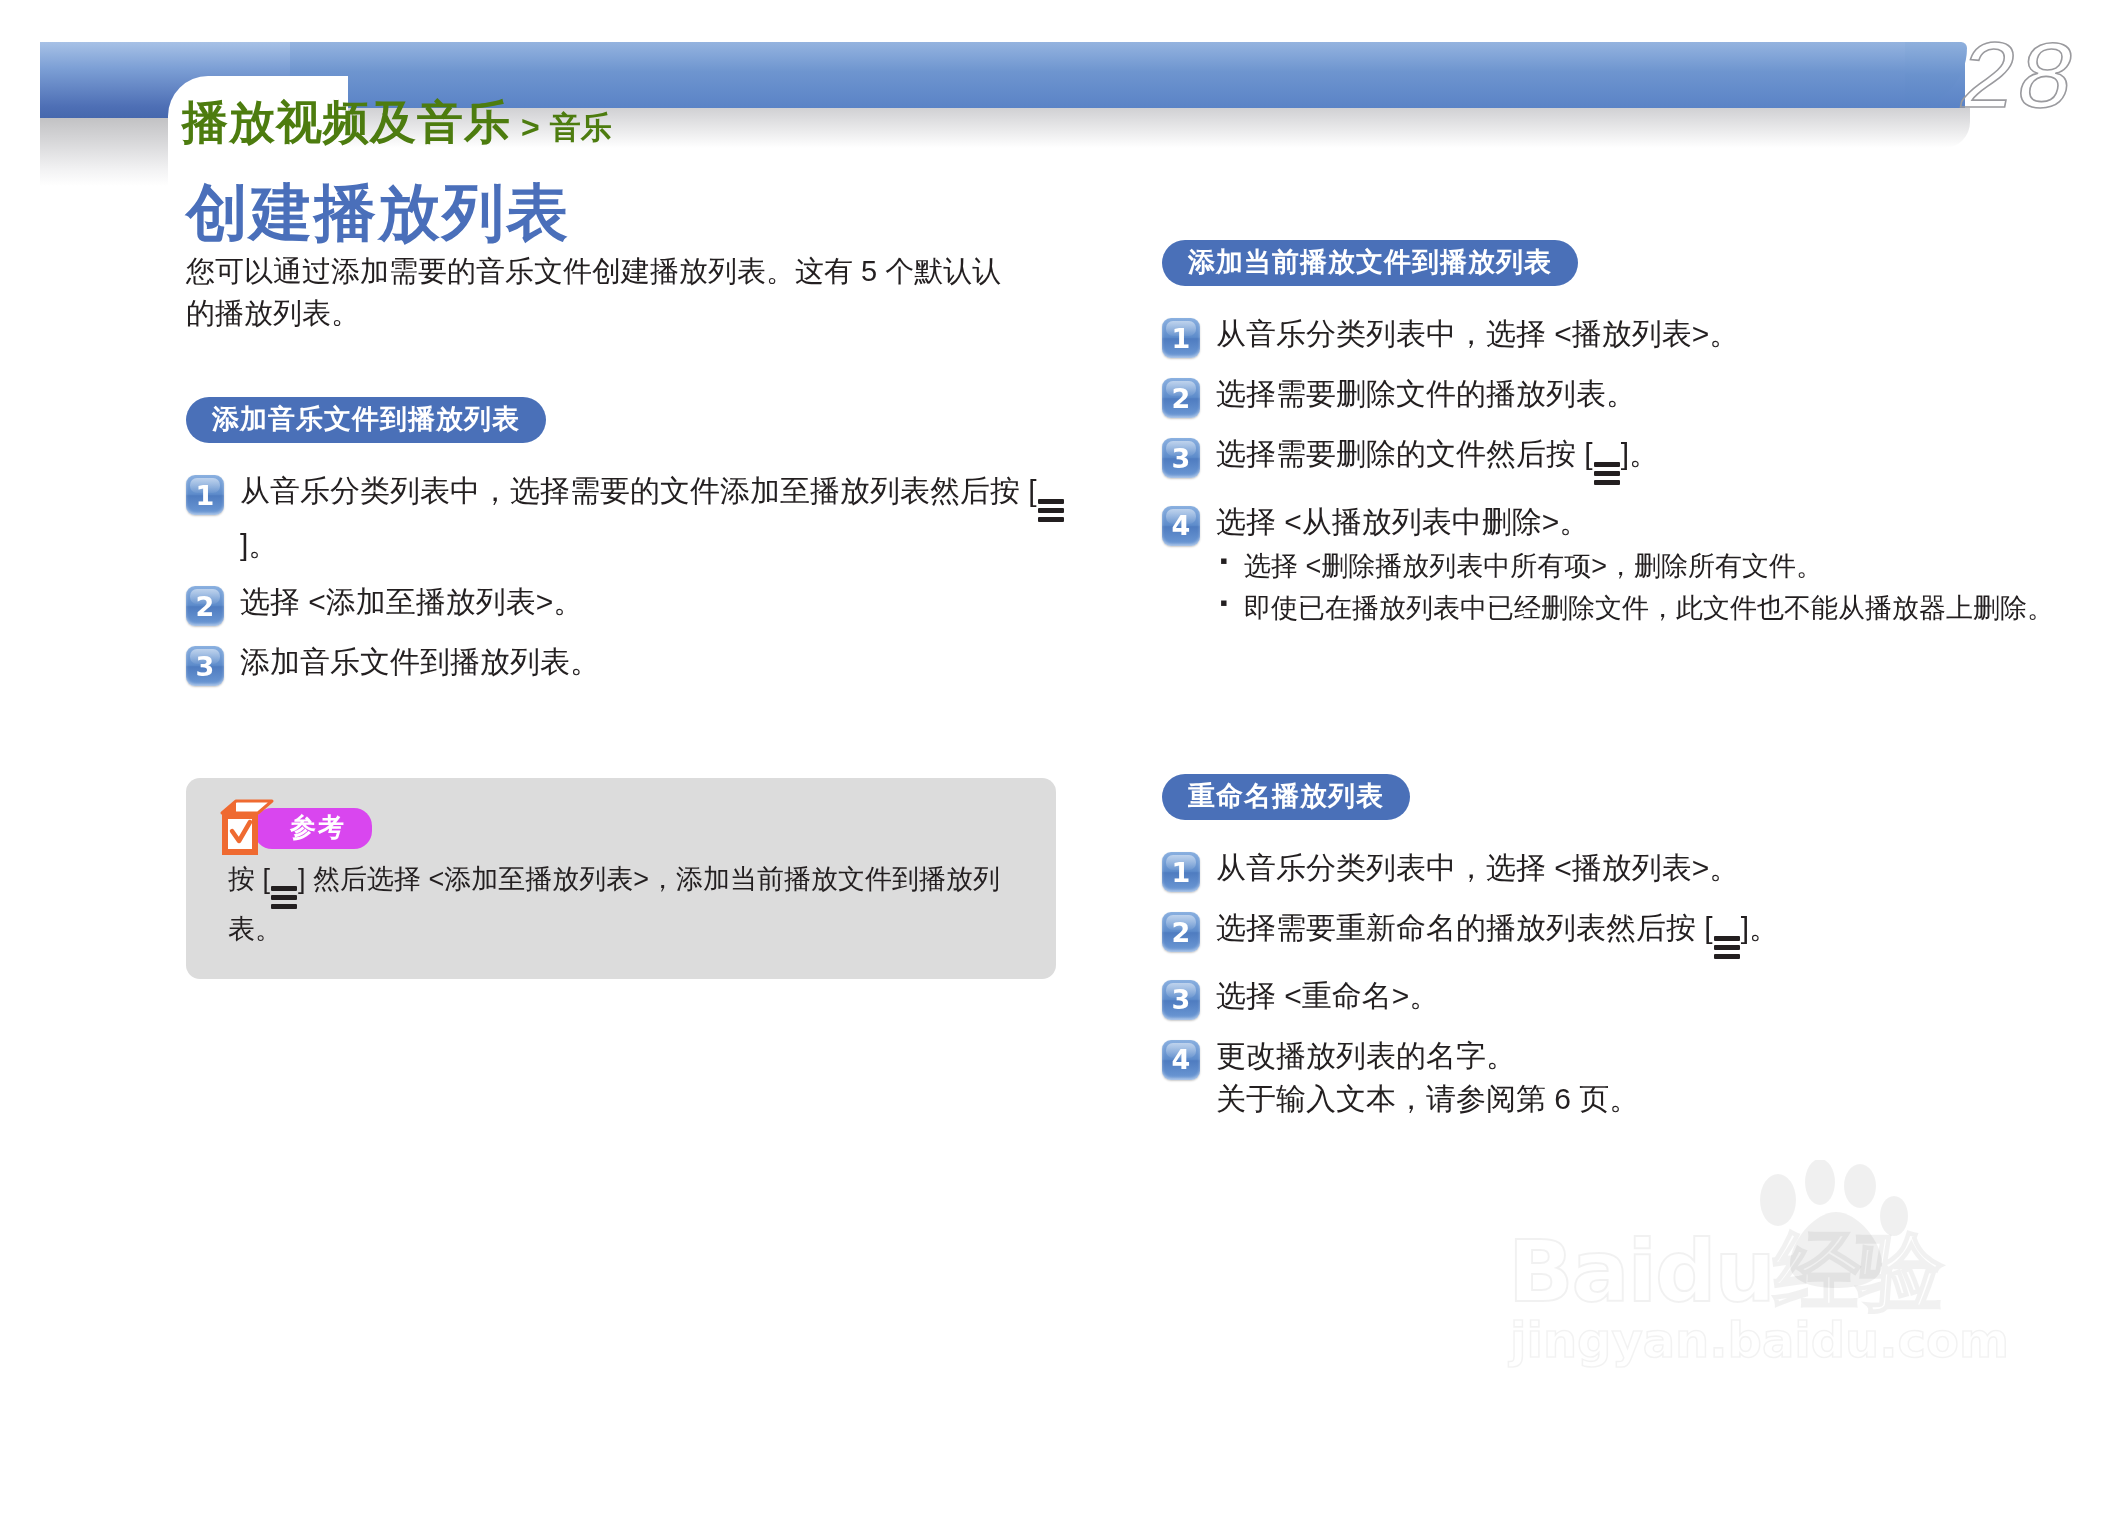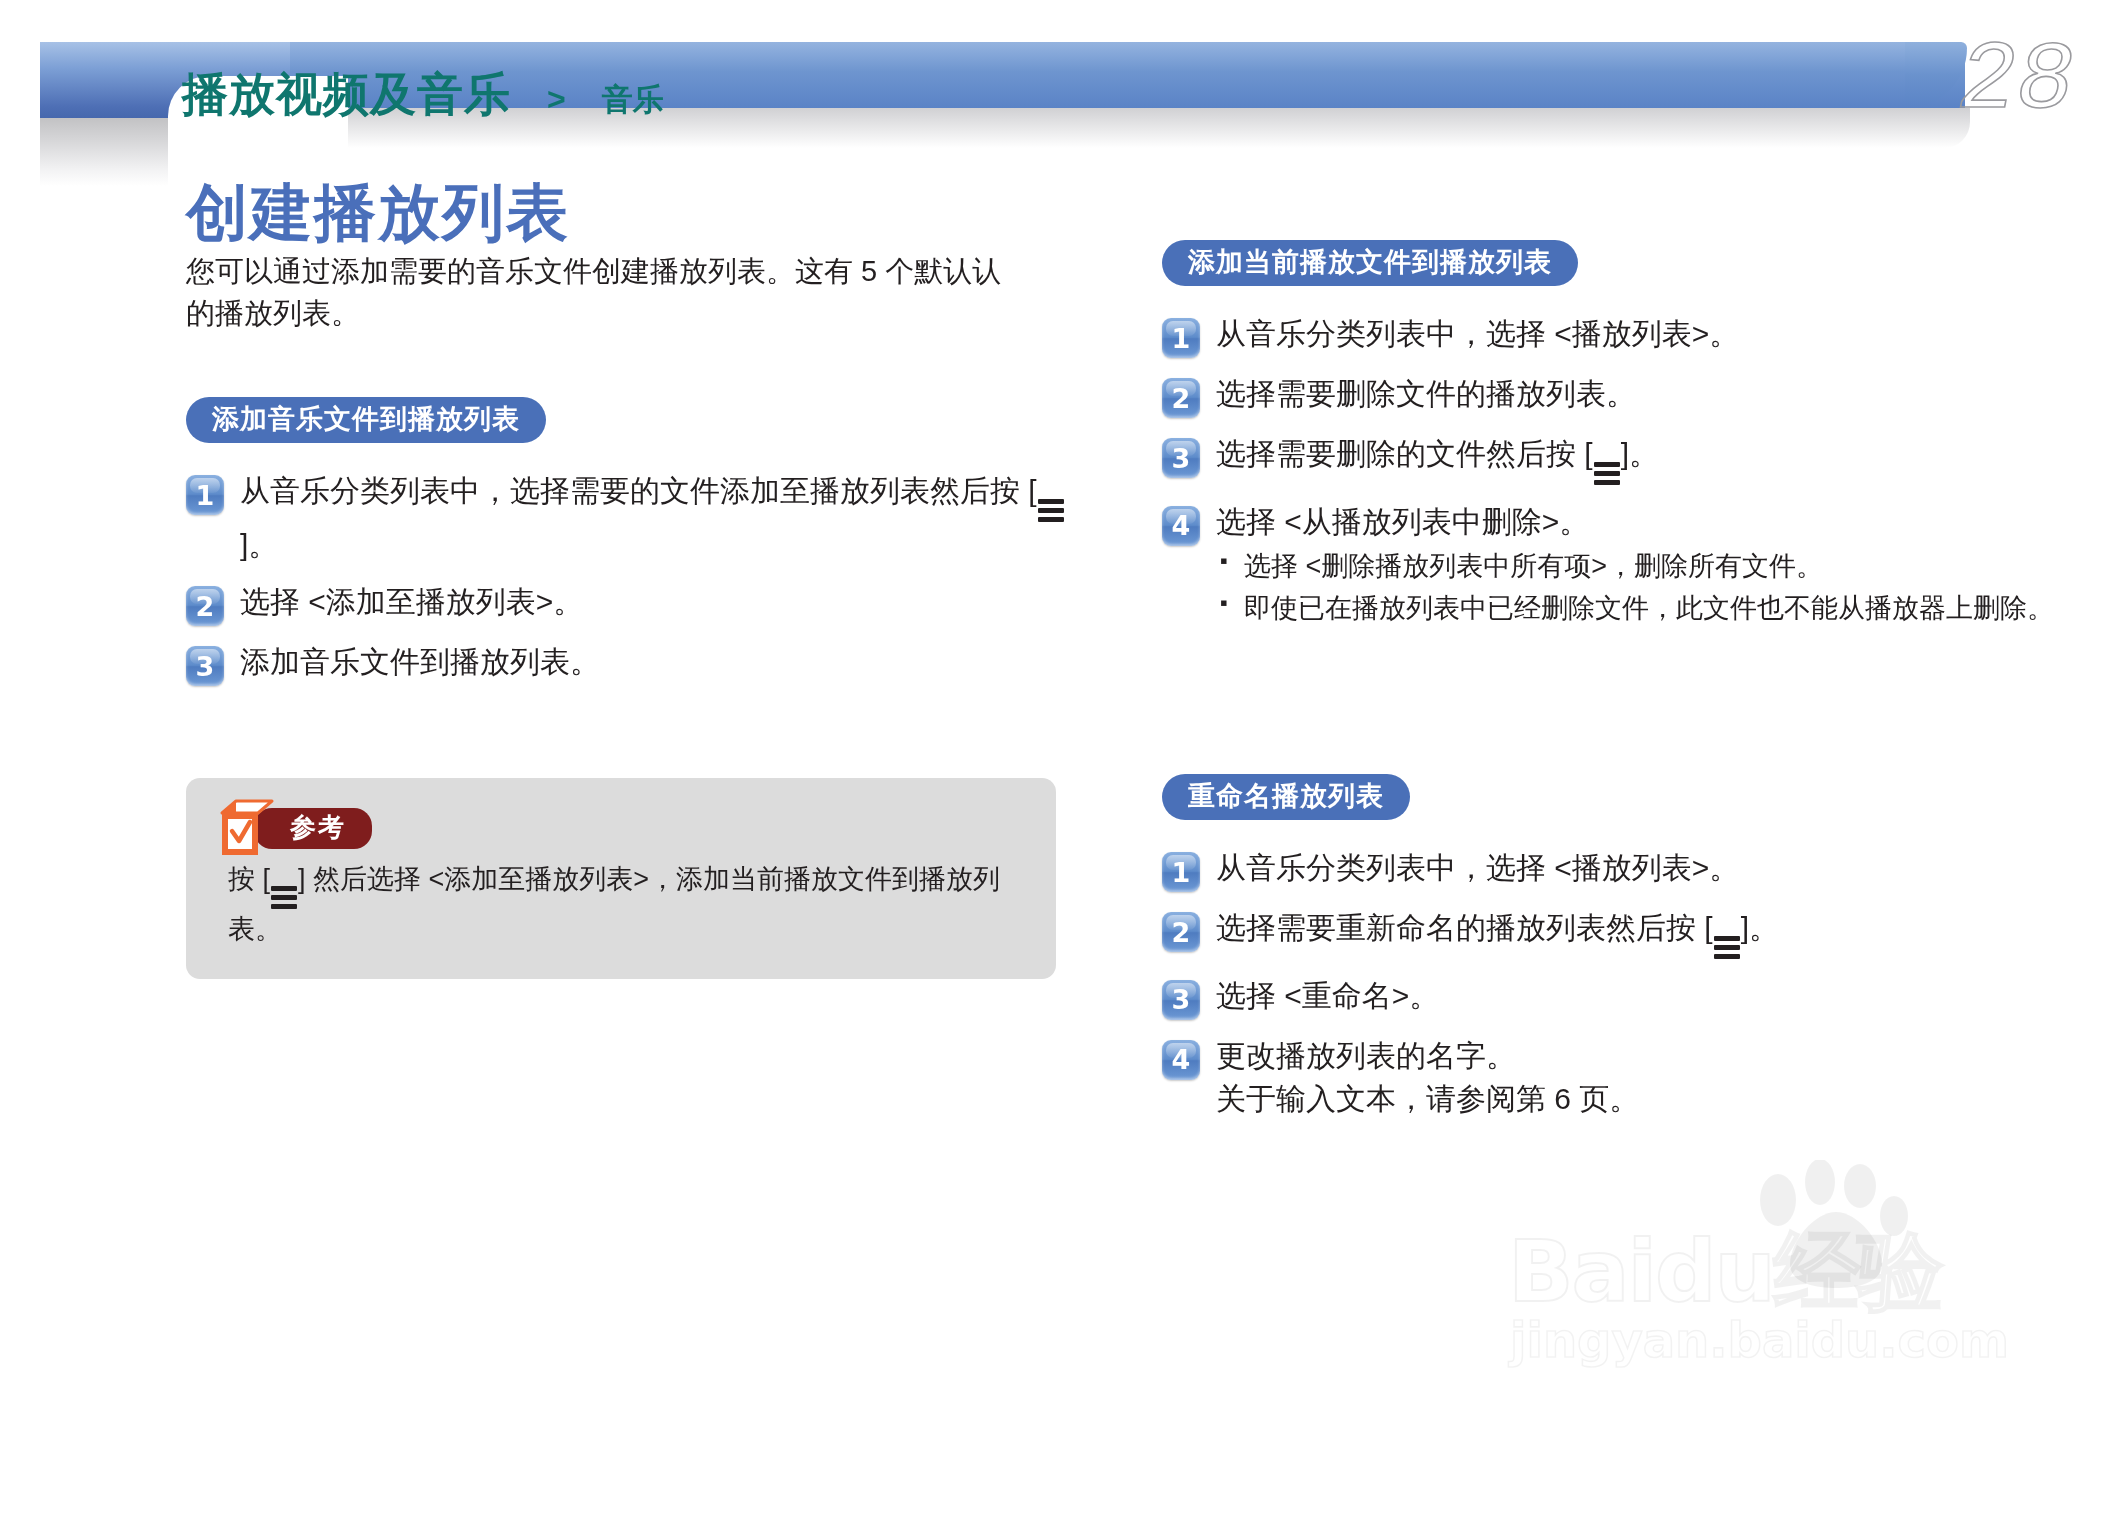--- a/index.html
+++ b/index.html
@@ -75,26 +75,25 @@
     left: 168px;
     top: 76px;
     width: 180px;
     height: 110px;
     background: #ffffff;
     border-top-left-radius: 40px;
   }
   .breadcrumb {
     position: absolute;
     left: 182px;
-    top: 64px;
+    top: 92px;
     display: flex;
     align-items: baseline;
-    color: #0f766e;
+    color: #4d7c0f;
     white-space: nowrap;
-    gap: 26px;
   }
   .bc-main {
     font-size: 46px;
     font-weight: bold;
     letter-spacing: 1px;
   }
   .bc-sep {
     font-size: 32px;
     font-weight: bold;
     margin: 0 10px;
@@ -269,21 +268,21 @@
     margin-bottom: 8px;
   }
   .note-icon {
     position: relative;
     width: 54px;
     height: 58px;
     margin-right: 4px;
     flex: 0 0 auto;
   }
   .note-pill {
-    background: #7f1d1d;
+    background: #d946ef;
     color: #ffffff;
     font-size: 26px;
     font-weight: bold;
     border-radius: 18px;
     padding: 4px 26px 6px 36px;
     margin-left: -24px;
     line-height: 1.2;
     letter-spacing: 2px;
   }
   .note-text {

